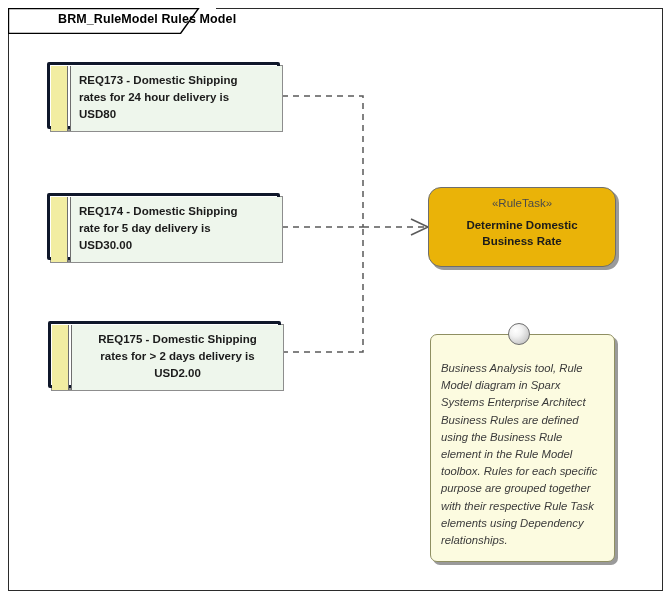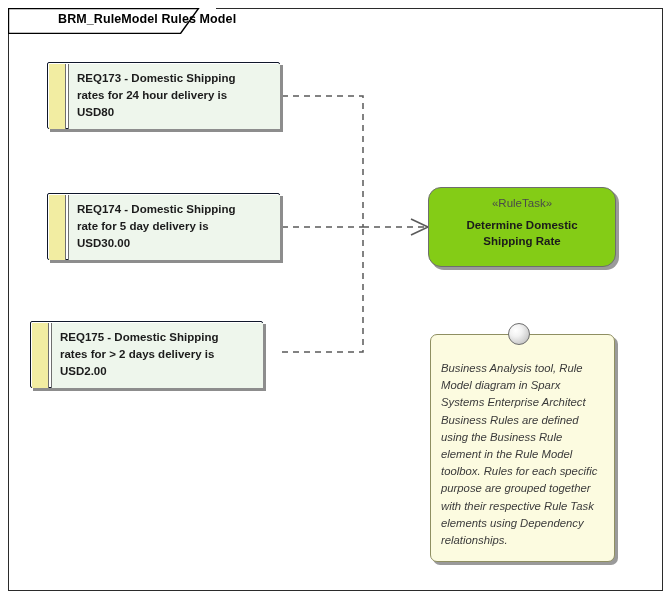--- a/index.html
+++ b/index.html
@@ -72,21 +72,21 @@
     left: 3px; top: 3px;
     width: 233px; height: 67px;
     background: #8d8d8d;
     box-sizing: border-box;
   }
   .req-outer {
     position: absolute;
     left: 0; top: 0;
     width: 233px; height: 67px;
     box-sizing: border-box;
-    border: 1px solid #0f172a;
+    border: 3px solid #0f172a;
     background: #ffffff;
     border-radius: 2px;
   }
   .req-strip {
     position: absolute;
     left: 1px;
     top: 1px;
     width: 17px;
     height: 65px;
     background: #f2eda2;
@@ -124,21 +124,21 @@
     left: 3px; top: 3px;
     width: 188px; height: 80px;
     background: #9a9a9a;
     border-radius: 13px;
   }
   .ruletask-box {
     position: absolute;
     left: 0; top: 0;
     width: 188px; height: 80px;
     box-sizing: border-box;
-    background: #84cc16;
+    background: #eab308;
     border: 1px solid #6e6e6e;
     border-radius: 13px;
     text-align: center;
   }
   .ruletask-stereo {
     margin-top: 9px;
     font-size: 11.5px;
     color: #4a4a4a;
   }
   .ruletask-name {
@@ -251,38 +251,38 @@
     <div class="req-outer">
       <div class="req-strip"></div>
       <div class="req-body">
         <div class="req-text">REQ174 - Domestic Shipping
 rate for 5 day delivery is
 USD30.00</div>
       </div>
     </div>
   </div>
 
-  <div class="req" style="left:30px; top:321px;">
+  <div class="req" style="left:48px; top:321px;text-align:center;">
     <div class="req-shadow"></div>
     <div class="req-outer">
       <div class="req-strip"></div>
       <div class="req-body">
         <div class="req-text">REQ175 -  Domestic Shipping
 rates for &gt; 2 days delivery is
 USD2.00</div>
       </div>
     </div>
   </div>
 
   <div class="ruletask" style="left:428px; top:187px;">
     <div class="ruletask-shadow"></div>
     <div class="ruletask-box">
       <div class="ruletask-stereo">«RuleTask»</div>
       <div class="ruletask-name">Determine Domestic
-Shipping Rate</div>
+Business Rate</div>
     </div>
   </div>
 
   <div class="note" style="left:430px; top:334px;">
     <div class="note-shadow"></div>
     <div class="note-box">
       <div class="note-text">Business Analysis tool, Rule Model diagram in Sparx Systems Enterprise Architect
 Business Rules are defined using the Business Rule element in the Rule Model toolbox. Rules for each specific purpose are grouped together with their respective Rule Task elements using Dependency relationships.</div>
     </div>
     <div class="note-anchor"></div>

